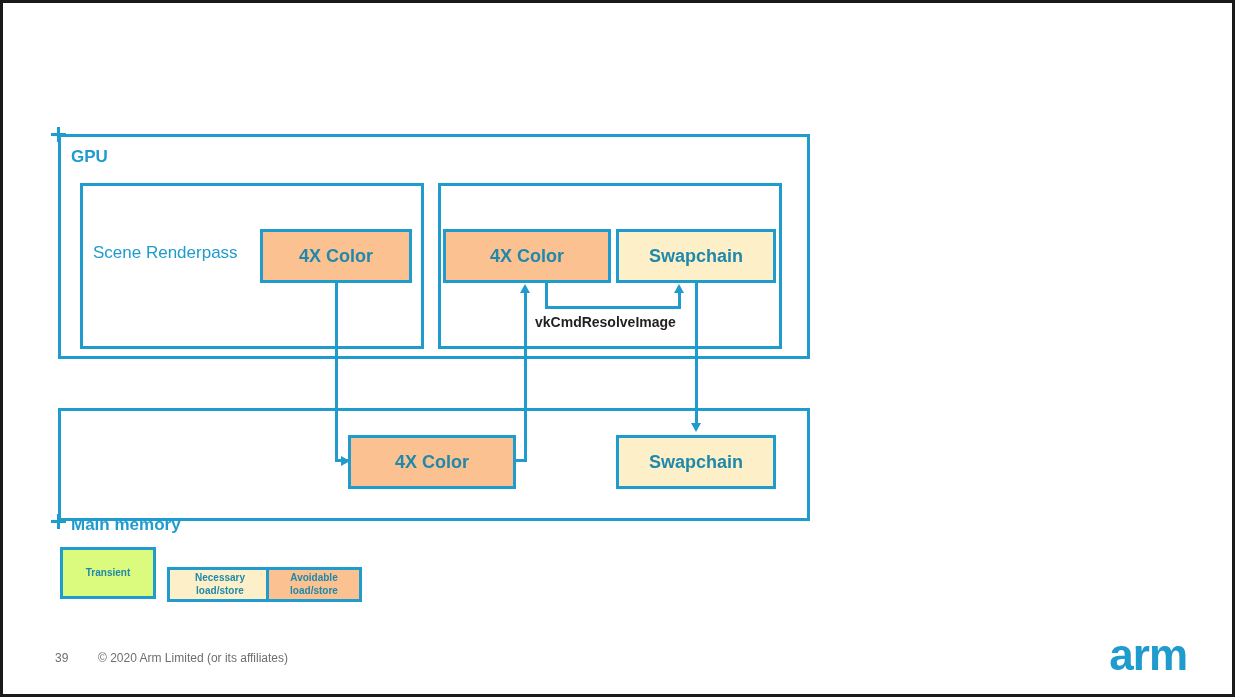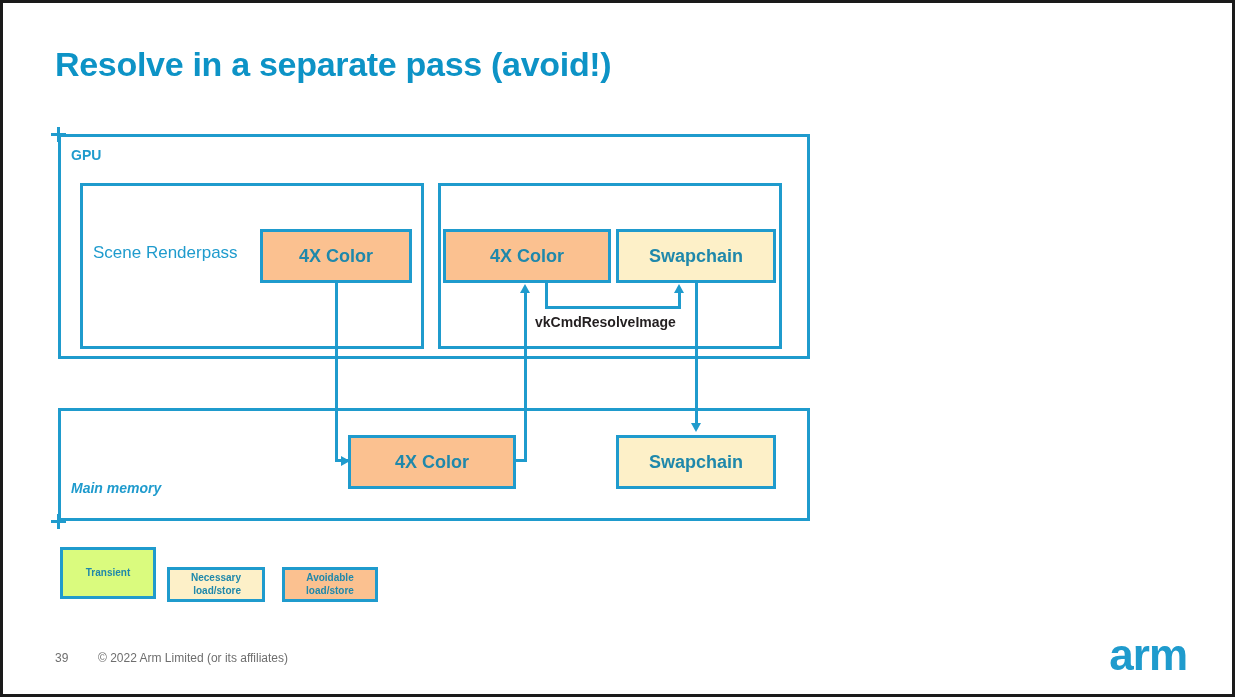--- a/index.html
+++ b/index.html
@@ -41,21 +41,21 @@
     position: absolute;
     box-sizing: border-box;
     border: 3px solid #1f9bcd;
     background: transparent;
   }
 
   .region-label {
     position: absolute;
     color: #1f9bcd;
     font-weight: bold;
-    font-size: 14px;
+    font-size: 17px;
     white-space: nowrap;
   }
   .pass-label {
     position: absolute;
     color: #1f9bcd;
     font-size: 17px;
     white-space: nowrap;
     margin-top: 48px;
   }
 
@@ -132,21 +132,21 @@
     align-items: center;
     justify-content: center;
     text-align: center;
     font-size: 10px;
     font-weight: bold;
     color: #1f88ab;
     line-height: 1.25;
   }
   .legend-item.green  { background: #dafb7e; }
   .legend-item.cream  { background: #fdf0c8; }
-  .legend-item.orange { background: #fbc190; margin-left: 16px; }
+  .legend-item.orange { background: #fbc190; }
 
   
   .foot-num {
     position: absolute;
     left: 52px; top: 648px;
     font-size: 12px;
     color: #6e6e6e;
     text-align: right;
   }
   .foot-copy {
@@ -165,21 +165,20 @@
     letter-spacing: -1px;
     line-height: 1;
   }
 </style>
 </head>
 <body>
 
 <div id="slide">
   <div id="canvas">
 
-    <div class="title">Resolve in a separate pass (avoid!)</div>
 
     <div class="rect" style="left:55px; top:131px; width:752px; height:225px;"></div>
     <div class="plus" style="left:48px; top:124px;"></div>
     <div class="region-label" style="left:68px; top:144px;">GPU</div>
 
     <div class="rect" style="left:77px; top:180px; width:344px; height:166px;"></div>
     <div class="pass-label" style="left:90px; top:192px;">Scene Renderpass</div>
 
     <div class="node orange" style="left:257px; top:226px; width:152px; height:54px;">
       <span>4X Color</span>
@@ -189,21 +188,21 @@
 
     <div class="node orange" style="left:440px; top:226px; width:168px; height:54px;">
       <span>4X Color</span>
     </div>
     <div class="node cream" style="left:613px; top:226px; width:160px; height:54px;">
       <span>Swapchain</span>
     </div>
 
     <div class="rect" style="left:55px; top:405px; width:752px; height:113px;"></div>
     <div class="plus" style="left:48px; top:511px;"></div>
-    <div class="region-label" style="left:68px; top:477px;font-style:italic;">Main memory</div>
+    <div class="region-label" style="left:68px; top:512px;">Main memory</div>
 
     <div class="node orange" style="left:345px; top:432px; width:168px; height:54px;">
       <span>4X Color</span>
     </div>
     <div class="node cream" style="left:613px; top:432px; width:160px; height:54px;">
       <span>Swapchain</span>
     </div>
 
     <div class="ln lnv" style="left:332px; top:280px; height:179px;"></div>
     <div class="ln lnh" style="left:332px; top:456px; width:16px;"></div>
@@ -218,31 +217,31 @@
     <div class="ln lnv" style="left:675px; top:289px; height:16px;"></div>
     <div class="arrow up" style="left:671px; top:281px;"></div>
     <div class="edge-label" style="left:532px; top:311px;font-weight:bold;">vkCmdResolveImage</div>
 
     <div class="ln lnv" style="left:692px; top:280px; height:142px;"></div>
     <div class="arrow down" style="left:688px; top:420px;"></div>
 
     <div class="legend-item green" style="left:57px; top:544px; width:96px; height:52px;">
       <span>Transient</span>
     </div>
-    <div class="legend-item cream" style="left:164px; top:564px; width:98px; height:35px;text-align:right;">
+    <div class="legend-item cream" style="left:164px; top:564px; width:106px; height:35px;">
       <span>
         <span>Necessary</span><br>
         <span>load/store</span>
       </span>
     </div>
     <div class="legend-item orange" style="left:263px; top:564px; width:96px; height:35px;">
       <span>
         <span>Avoidable</span><br>
         <span>load/store</span>
       </span>
     </div>
 
     <div class="foot-num">39</div>
-    <div class="foot-copy">© 2022 Arm Limited (or its affiliates)</div>
+    <div class="foot-copy">© 2020 Arm Limited (or its affiliates)</div>
     <div class="arm-logo">arm</div>
 
   </div>
 </div>
 
 </body></html>

